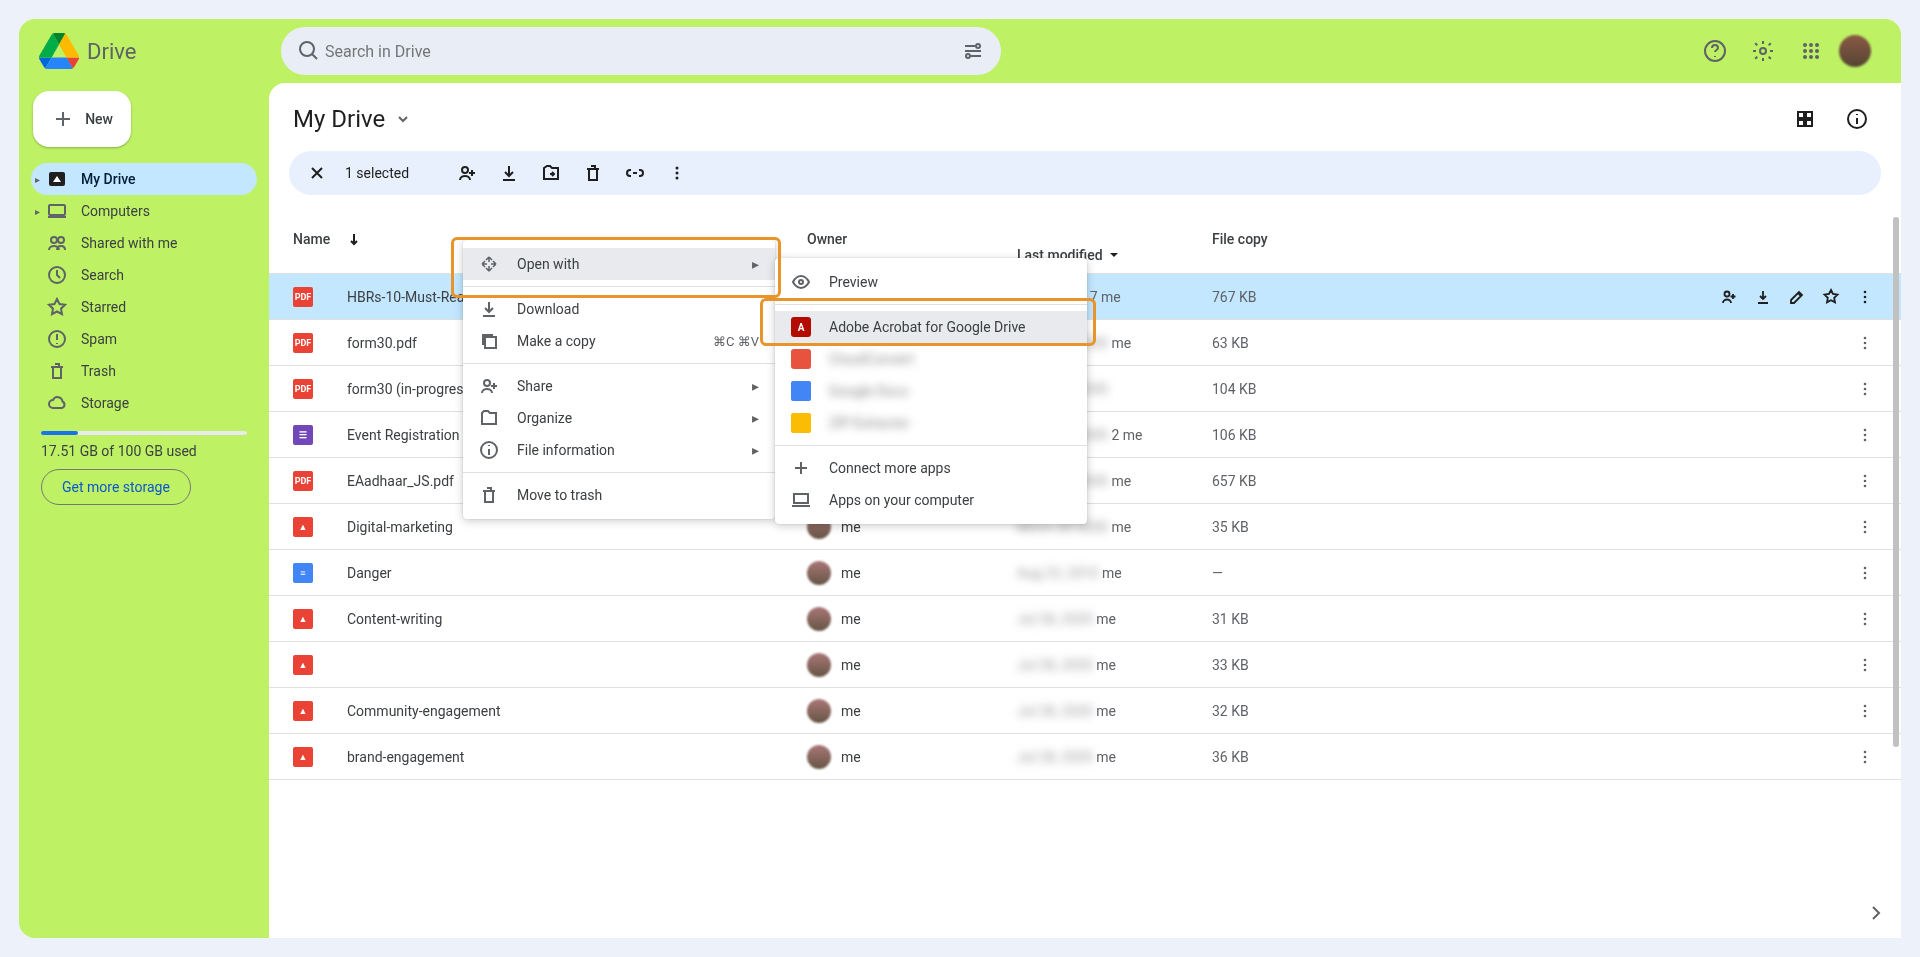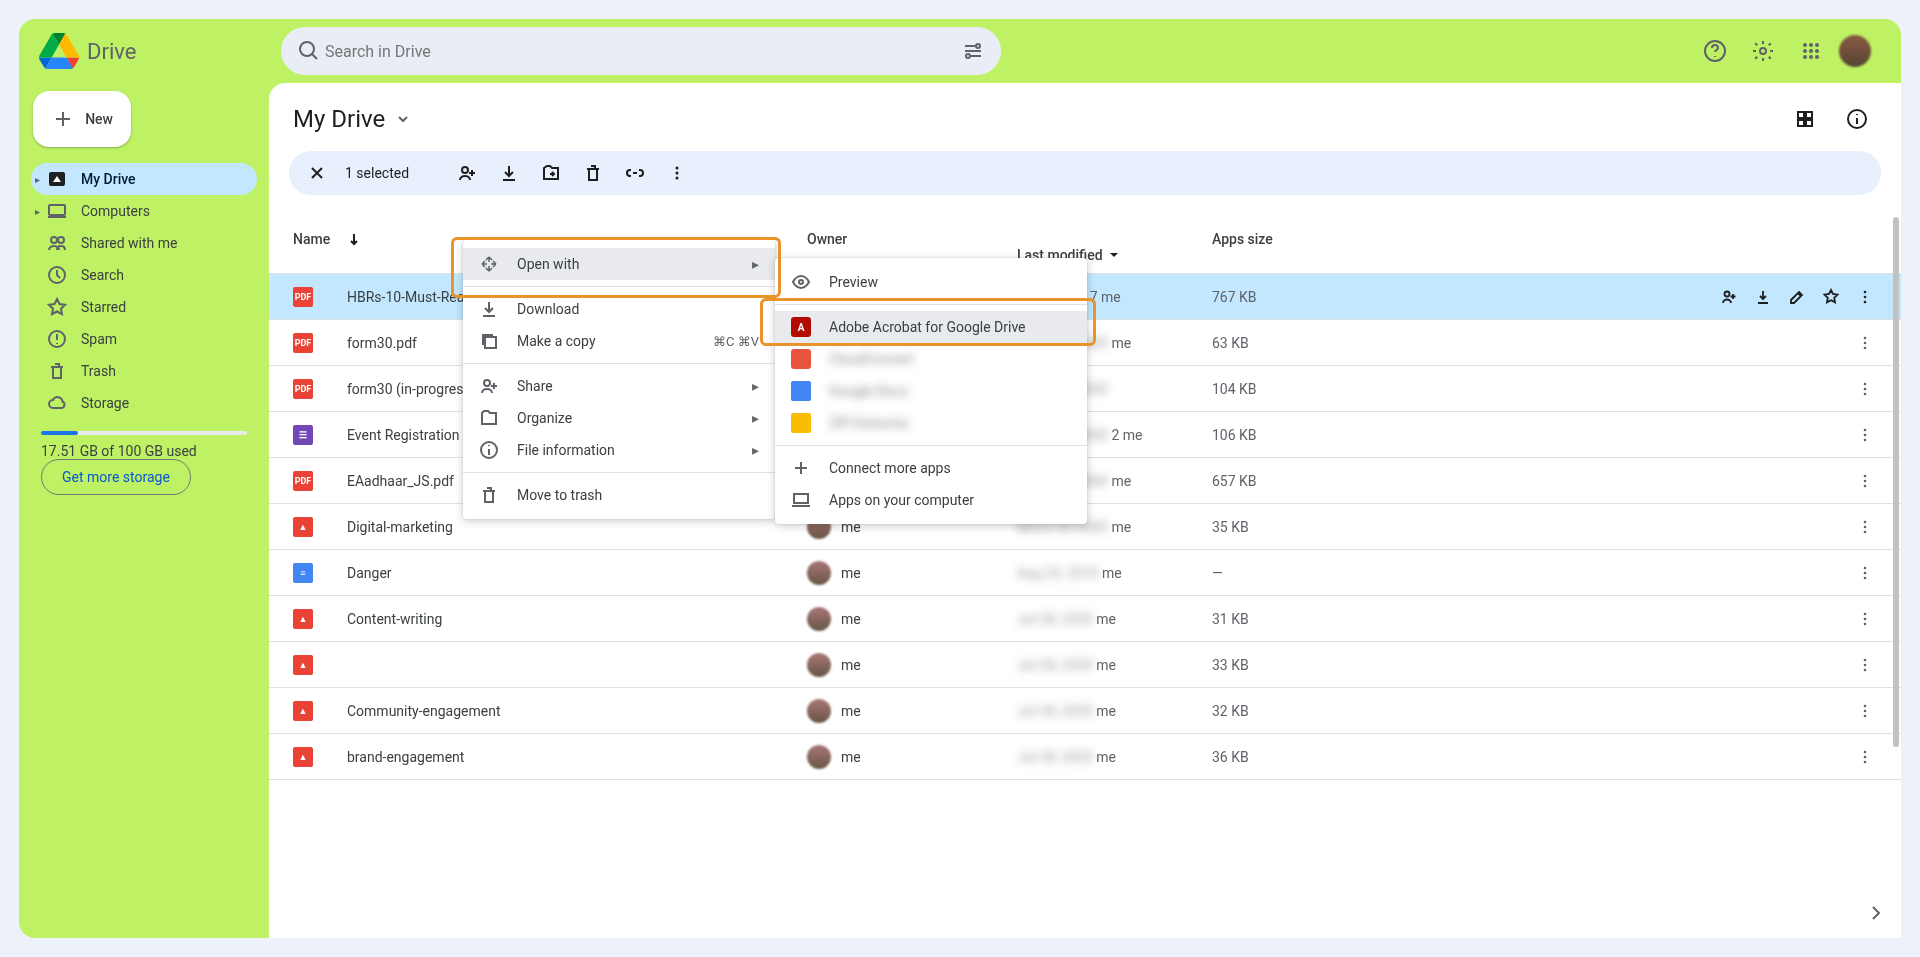--- a/index.html
+++ b/index.html
@@ -16,21 +16,21 @@
 .icon-btn { width:40px; height:40px; border-radius:50%; display:flex; align-items:center; justify-content:center; cursor:pointer; color:#5f6368; }
 .avatar { width:32px; height:32px; border-radius:50%; background:linear-gradient(#8a5a44,#543); filter:blur(1px); }
 .new-btn { display:flex; align-items:center; gap:12px; background:#fff; border-radius:16px; width:98px; height:56px; margin:8px 0 12px 14px; padding:0 18px; box-shadow:0 1px 2px rgba(0,0,0,.2),0 1px 3px rgba(0,0,0,.1); cursor:pointer; font-size:14px; font-weight:500; color:#3c4043; }
 .nav { display:flex; flex-direction:column; padding:4px 12px 0 12px; }
 .nav-item { display:flex; align-items:center; gap:14px; height:32px; padding:0 10px 0 16px; border-radius:20px; cursor:pointer; font-size:14px; color:#3c4043; position:relative; }
 .nav-item.active { background:#c2e7ff; font-weight:500; color:#001d35; }
 .nav-item .tri { position:absolute; left:4px; color:#5f6368; font-size:10px; }
 .storage { padding:12px 22px; font-size:14px; color:#3c4043; }
 .bar { height:4px; background:#e8eaed; border-radius:2px; margin-bottom:8px; }
 .bar-fill { height:100%; width:18%; background:#1a73e8; border-radius:2px; }
-.get-storage { display:inline-flex; align-items:center; justify-content:center; height:36px; padding:0 20px; border:1px solid #747775; border-radius:18px; font-size:14px; color:#0b57d0; cursor:pointer; }
+.get-storage { display:inline-flex; align-items:center; justify-content:center; height:36px; padding:0 20px; border:1px solid #747775; border-radius:18px; font-size:14px; color:#0b57d0; cursor:pointer; margin-top:10px; }
 .main { flex:1; background:#fff; border-top-left-radius:16px; display:flex; flex-direction:column; overflow:hidden; position:relative; }
 .main-header { display:flex; align-items:center; justify-content:space-between; padding:16px 24px 8px 24px; }
 .breadcrumb { display:flex; align-items:center; gap:8px; font-size:24px; color:#1f1f1f; cursor:pointer; }
 .select-bar { display:flex; align-items:center; gap:14px; background:#e8f0fe; border-radius:24px; margin:4px 20px 10px 20px; height:44px; padding:0 8px 0 14px; color:#1f1f1f; font-size:14px; }
 .col-head { display:flex; align-items:center; padding:10px 24px; font-size:14px; color:#3c4043; font-weight:500; border-bottom:1px solid #e0e0e0; }
 .c-name { width:514px; display:flex; align-items:center; gap:16px; }
 .c-owner { width:210px; }
 .c-mod { width:195px; display:flex; align-items:center; gap:4px;margin-top:32px; }
 .c-size { width:190px; }
 .rows { overflow-y:auto; flex:1; }
@@ -277,21 +277,21 @@
               <path d="M8 3v10M5 10l3 3 3-3" stroke="#1f1f1f" stroke-width="2" fill="none"></path>
             </svg>
           </div>
         <div class="c-owner">Owner</div>
         <div class="c-mod">
             <span>Last modified</span>
             <svg width="14" height="14">
               <path d="M3 5l4 4 4-4" fill="#1f1f1f"></path>
             </svg>
           </div>
-        <div class="c-size">Apps size</div>
+        <div class="c-size">File copy</div>
       </div>
       <div class="rows" id="rows">
           <div class="row sel">
     <div class="c-name">
               <div class="ficon pdf">PDF</div>
               <span class="fname">HBRs-10-Must-Rea</span>
             </div>
     <div class="owner-cell">
               <div class="owner-av"></div>
               <span>me</span>

